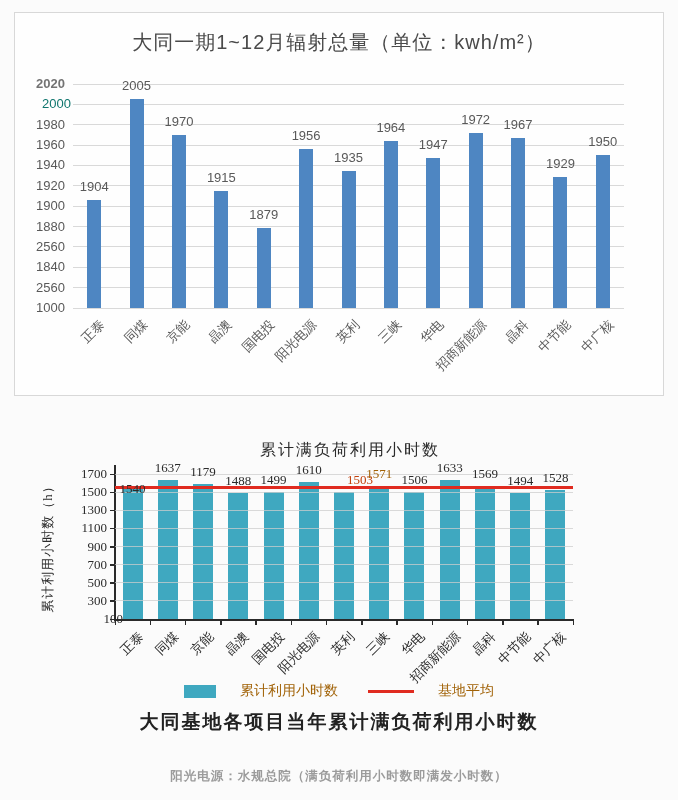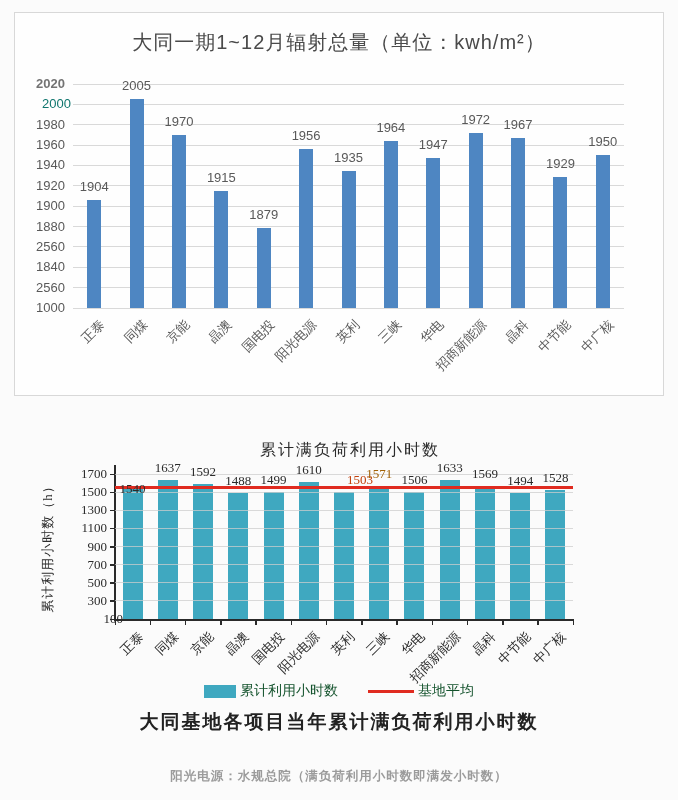--- a/index.html
+++ b/index.html
@@ -40,21 +40,21 @@
     position:absolute;white-space:nowrap;font-size:13px;color:#595959;
     transform:rotate(-45deg);transform-origin:100% 0%;z-index:2;
   }
   .axisline{position:absolute;background:#2a2a2a;z-index:4;}
   .tick{position:absolute;background:#2a2a2a;z-index:4;}
   .avgline{position:absolute;height:3px;z-index:6;}
   .legend-row{
     position:absolute;left:0;top:682px;width:678px;
     display:flex;justify-content:center;align-items:center;gap:30px;
   }
-  .legend-item{display:flex;align-items:center;gap:4px;font-size:14px;color:#14532d;}
+  .legend-item{display:flex;align-items:center;gap:24px;font-size:14px;color:#a16207;}
   .legend-swatch-bar{width:32px;height:13px;}
   .legend-swatch-line{width:46px;height:3px;}
   .caption{
     position:absolute;left:0;top:709px;width:678px;text-align:center;
     font-size:19px;font-weight:bold;color:#222;letter-spacing:2px;
   }
   .source{
     position:absolute;left:0;top:768px;width:678px;text-align:center;
     font-size:12.5px;font-weight:bold;color:#9b9b9b;letter-spacing:1px;
   }
@@ -175,21 +175,21 @@
       <div class="tick" style="left: 401.577px; top: 185px; width: 1.5px; height: 4px;"></div>
       <div class="tick" style="left: 436.808px; top: 185px; width: 1.5px; height: 4px;"></div>
       <div class="tick" style="left: 472.038px; top: 185px; width: 1.5px; height: 4px;"></div>
       <div class="tick" style="left: 507.269px; top: 185px; width: 1.5px; height: 4px;"></div>
       <div class="tick" style="left: 542.5px; top: 185px; width: 1.5px; height: 4px;"></div>
       <div class="bar" style="left: 92.6154px; top: 52.5px; width: 20px; height: 130.5px; background: rgb(63, 168, 192);"></div>
       <div class="dlab" style="left: 76.6154px; top: 32.5px; width: 52px; color: rgb(43, 43, 43); margin-top: 12px;">1540</div>
       <div class="bar" style="left: 127.846px; top: 43.7094px; width: 20px; height: 139.291px; background: rgb(63, 168, 192);"></div>
       <div class="dlab" style="left: 111.846px; top: 23.7094px; width: 52px; color: rgb(43, 43, 43);">1637</div>
       <div class="bar" style="left: 163.077px; top: 47.7875px; width: 20px; height: 135.213px; background: rgb(63, 168, 192);"></div>
-      <div class="dlab" style="left: 147.077px; top: 27.7875px; width: 52px; color: rgb(43, 43, 43);">1592</div>
+      <div class="dlab" style="left: 147.077px; top: 27.7875px; width: 52px; color: rgb(43, 43, 43);">1179</div>
       <div class="bar" style="left: 198.308px; top: 57.2125px; width: 20px; height: 125.787px; background: rgb(63, 168, 192);"></div>
       <div class="dlab" style="left: 182.308px; top: 37.2125px; width: 52px; color: rgb(43, 43, 43);">1488</div>
       <div class="bar" style="left: 233.538px; top: 56.2156px; width: 20px; height: 126.784px; background: rgb(63, 168, 192);"></div>
       <div class="dlab" style="left: 217.538px; top: 36.2156px; width: 52px; color: rgb(43, 43, 43);">1499</div>
       <div class="bar" style="left: 268.769px; top: 46.1562px; width: 20px; height: 136.844px; background: rgb(63, 168, 192);"></div>
       <div class="dlab" style="left: 252.769px; top: 26.1562px; width: 52px; color: rgb(43, 43, 43);">1610</div>
       <div class="bar" style="left: 304px; top: 55.8531px; width: 20px; height: 127.147px; background: rgb(63, 168, 192);"></div>
       <div class="dlab" style="left: 304px; top: 35.8531px; width: 52px; color: #c2410c;">1503</div>
       <div class="bar" style="left: 339.231px; top: 49.6906px; width: 20px; height: 133.309px; background: rgb(63, 168, 192);"></div>
       <div class="dlab" style="left: 323.231px; top: 29.6906px; width: 52px; color: #a16207;">1571</div>

